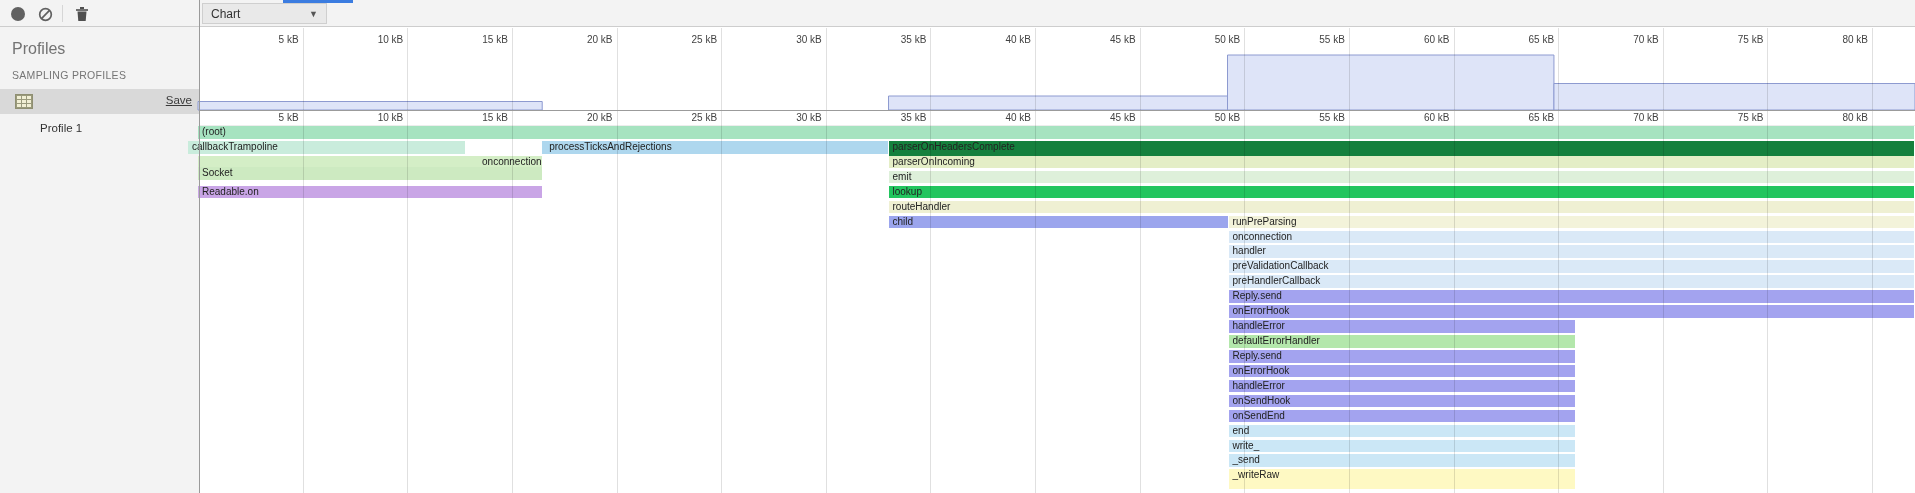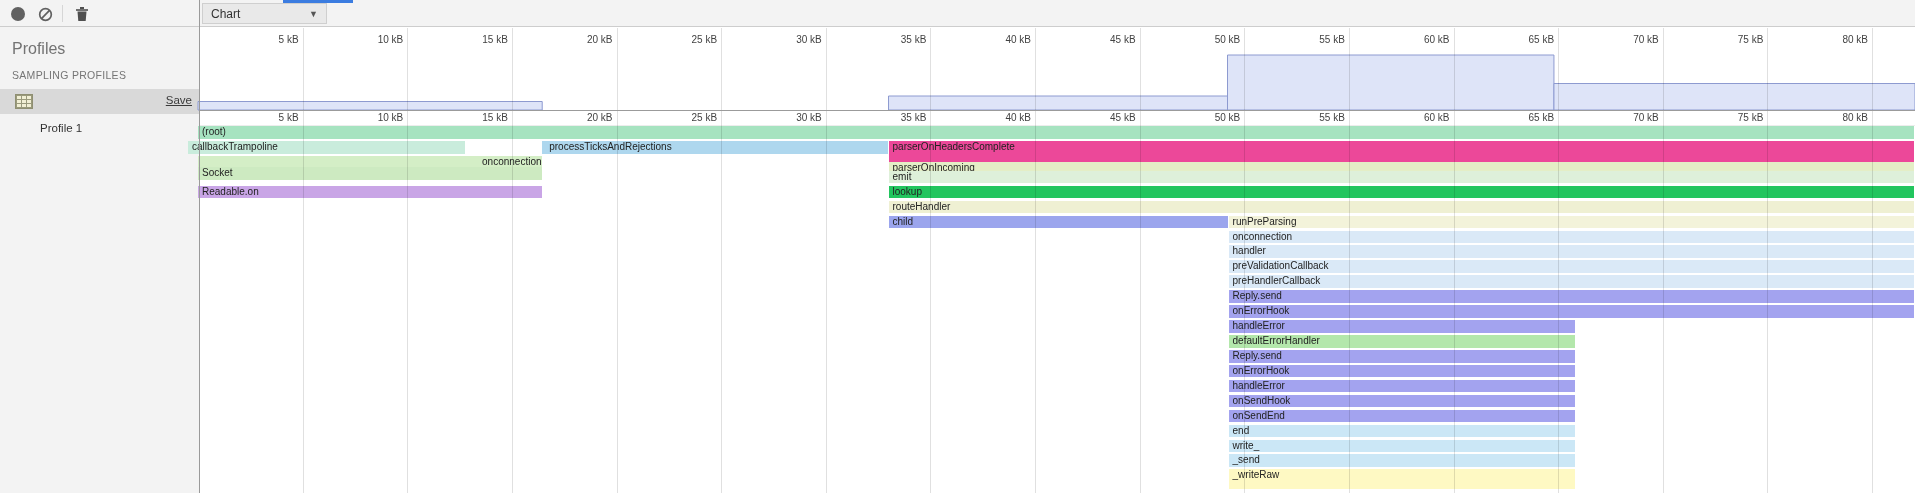--- a/index.html
+++ b/index.html
@@ -165,23 +165,23 @@
       <div class="tick-label" style="left: 1703.38px; top: 112px;">75 kB</div>
       <div class="gridline" style="left: 1767.38px; top: 28px; height: 82px;"></div>
       <div class="gridline" style="left: 1767.38px; top: 111px; height: 382px;"></div>
       <div class="tick-label" style="left: 1808px; top: 34px;">80 kB</div>
       <div class="tick-label" style="left: 1808px; top: 112px;">80 kB</div>
       <div class="gridline" style="left: 1872px; top: 28px; height: 82px;"></div>
       <div class="gridline" style="left: 1872px; top: 111px; height: 382px;"></div>
       <div class="bar" style="left: 198px; width: 1716.3px; top: 126px; height: 12.6px; background: rgb(166, 227, 192);"><span>(root)</span></div>
       <div class="bar" style="left: 188px; width: 277px; top: 140.93px; height: 12.6px; background: rgb(201, 236, 220);"><span>callbackTrampoline</span></div>
       <div class="bar" style="left: 542.216px; width: 345.609px; top: 140.93px; height: 12.6px; background: rgb(174, 215, 238); padding-left: 7px;"><span>processTicksAndRejections</span></div>
-      <div class="bar" style="left: 888.525px; width: 1025.77px; top: 140.93px; height: 29px; background: #ec4899;"><span>parserOnHeadersComplete</span></div>
+      <div class="bar" style="left: 888.525px; width: 1025.77px; top: 140.93px; height: 20px; background: #15803d;"><span>parserOnHeadersComplete</span></div>
       <div class="bar" style="left: 198px; width: 343.516px; top: 155.86px; height: 12.6px; background: rgb(212, 238, 198); text-align: right;"><span>onconnection</span></div>
-      <div class="bar" style="left: 888.525px; width: 1025.77px; top: 155.86px; height: 12.6px; background: rgb(228, 238, 198); margin-top: 6px;"><span>parserOnIncoming</span></div>
+      <div class="bar" style="left: 888.525px; width: 1025.77px; top: 155.86px; height: 12.6px; background: rgb(228, 238, 198);"><span>parserOnIncoming</span></div>
       <div class="bar" style="left: 198px; width: 343.516px; top: 167px; height: 12.6px; background: rgb(205, 234, 193);"><span>Socket</span></div>
       <div class="bar" style="left: 888.525px; width: 1025.77px; top: 170.79px; height: 12.6px; background: rgb(222, 240, 218);"><span>emit</span></div>
       <div class="bar" style="left: 198px; width: 343.516px; top: 185.72px; height: 12.6px; background: rgb(201, 165, 230);"><span>Readable.on</span></div>
       <div class="bar" style="left: 888.525px; width: 1025.77px; top: 185.72px; height: 12.6px; background: #22c55e;"><span>lookup</span></div>
       <div class="bar" style="left: 888.525px; width: 1025.77px; top: 200.65px; height: 12.6px; background: rgb(239, 240, 211);"><span>routeHandler</span></div>
       <div class="bar dotted" style="left: 888.525px; width: 339.331px; top: 215.58px; height: 12.6px; background: rgb(155, 165, 237);"><span>child</span></div>
       <div class="bar" style="left: 1228.56px; width: 685.744px; top: 215.58px; height: 12.6px; background: rgb(243, 243, 218);"><span>runPreParsing</span></div>
       <div class="bar" style="left: 1228.56px; width: 685.744px; top: 230.51px; height: 12.6px; background: rgb(218, 233, 247);"><span>onconnection</span></div>
       <div class="bar" style="left: 1228.56px; width: 685.744px; top: 245.44px; height: 12.6px; background: rgb(218, 233, 247);"><span>handler</span></div>
       <div class="bar" style="left: 1228.56px; width: 685.744px; top: 260.37px; height: 12.6px; background: rgb(218, 233, 247);"><span>preValidationCallback</span></div>

